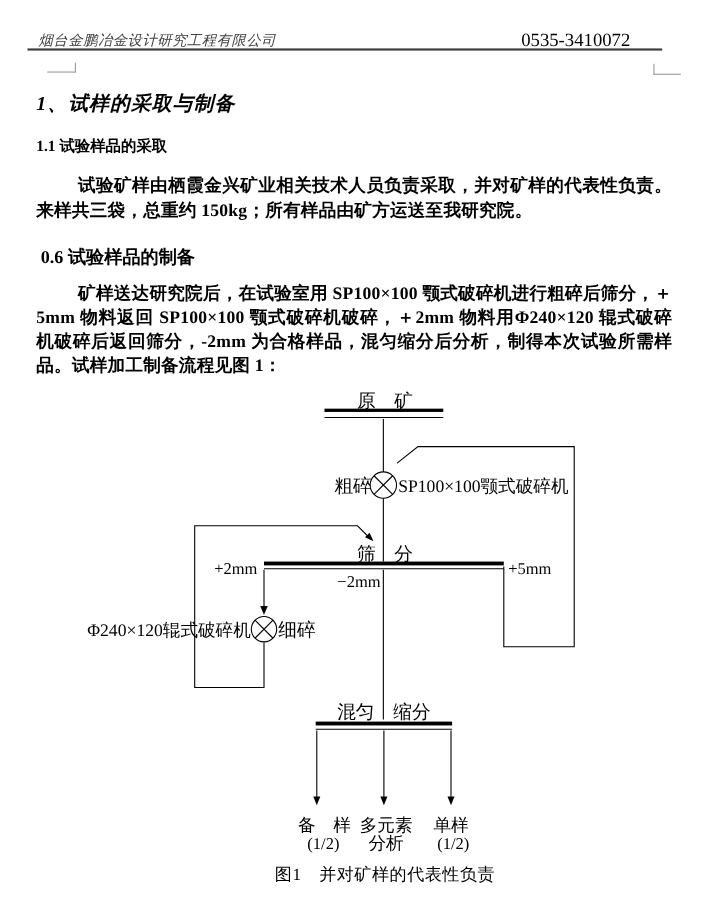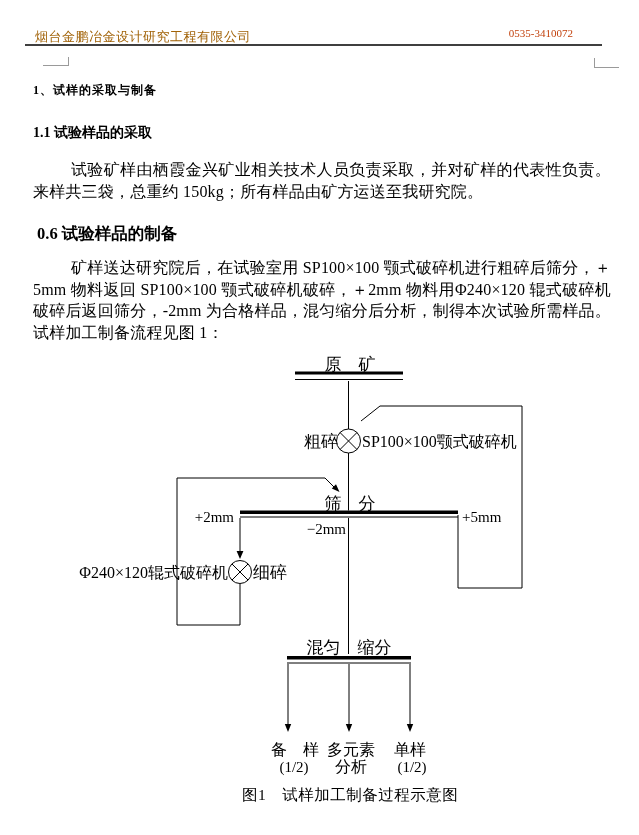--- a/index.html
+++ b/index.html
@@ -1,33 +1,33 @@
 <!DOCTYPE html>
 <html><head>
 <meta charset="utf-8">
 <style>
   html,body{margin:0;padding:0;background:#fff;}
   .page{position:relative;width:639px;height:835px;background:#fff;overflow:hidden;
         font-family:"Liberation Serif","DejaVu Serif",serif;color:#000;}
   .abs{position:absolute;}
   
-  .hdr-company{left:35px;top:28px;font-size:13px;color:#a16207;letter-spacing:.5px;}
-  .hdr-phone{right:66px;top:27px;font-size:11px;color:#c2410c;margin-left:12px;}
+  .hdr-company{left:35px;top:28px;font-size:13px;color:#404040;letter-spacing:.5px;font-style:italic;}
+  .hdr-phone{right:66px;top:27px;font-size:17px;color:#000000;margin-left:12px;}
   .hdr-rule{left:25px;top:44px;width:577px;height:2px;background:#3f3f3f;}
   .mk{background:#9a9a9a;}
   .mk-lh{left:43px;top:65px;width:26px;height:1px;}
   .mk-lv{left:68px;top:57px;width:1px;height:9px;}
   .mk-rv{left:594px;top:58px;width:1px;height:10px;}
   .mk-rh{left:594px;top:67px;width:25px;height:1px;}
   
-  .h1{left:33px;top:82px;font-size:12px;font-weight:bold;letter-spacing:1px;}
+  .h1{left:33px;top:82px;font-size:18px;font-weight:bold;letter-spacing:1px;font-style:italic;}
   .h2a{left:33px;top:124px;font-size:14px;font-weight:bold;}
   .h2b{left:37px;top:223px;font-size:16.5px;font-weight:bold;}
   .para{left:33px;width:578px;font-size:16px;line-height:21.5px;
-        text-align:justify;text-indent:38px;letter-spacing:.2px;}
+        text-align:justify;text-indent:38px;letter-spacing:.2px;font-weight:bold;}
   .p1{top:159px;}
   .p2{top:257px;}
   
   .flow-svg{left:0;top:355px;width:639px;height:430px;}
   .flow-svg text{fill:#000;font-family:"Liberation Serif","DejaVu Serif",serif;}
   .flow-svg .ln{stroke:#000;stroke-width:1;fill:none;}
   .flow-svg .bar{fill:#000;}
   .flow-svg .node{fill:#fff;stroke:#000;stroke-width:1;}
   .flow-svg .arr{fill:#000;stroke:none;}
   .t17{font-size:17px;} .t16{font-size:16px;} .t15{font-size:15px;}
@@ -115,15 +115,15 @@
     <g>
       <text x="295" y="755" text-anchor="middle" class="t16">备　样</text>
       <text x="294" y="772" text-anchor="middle" class="t15">(1/2)</text>
       <text x="351" y="755" text-anchor="middle" class="t16">多元素</text>
       <text x="351" y="772" text-anchor="middle" class="t16">分析</text>
       <text x="410" y="755" text-anchor="middle" class="t16">单样</text>
       <text x="412" y="772" text-anchor="middle" class="t15">(1/2)</text>
     </g>
   </svg>
 
-  <div class="abs caption">图1　试样加工制备过程示意图</div>
+  <div class="abs caption">图1　并对矿样的代表性负责</div>
 
 </div>
 
 </body></html>

